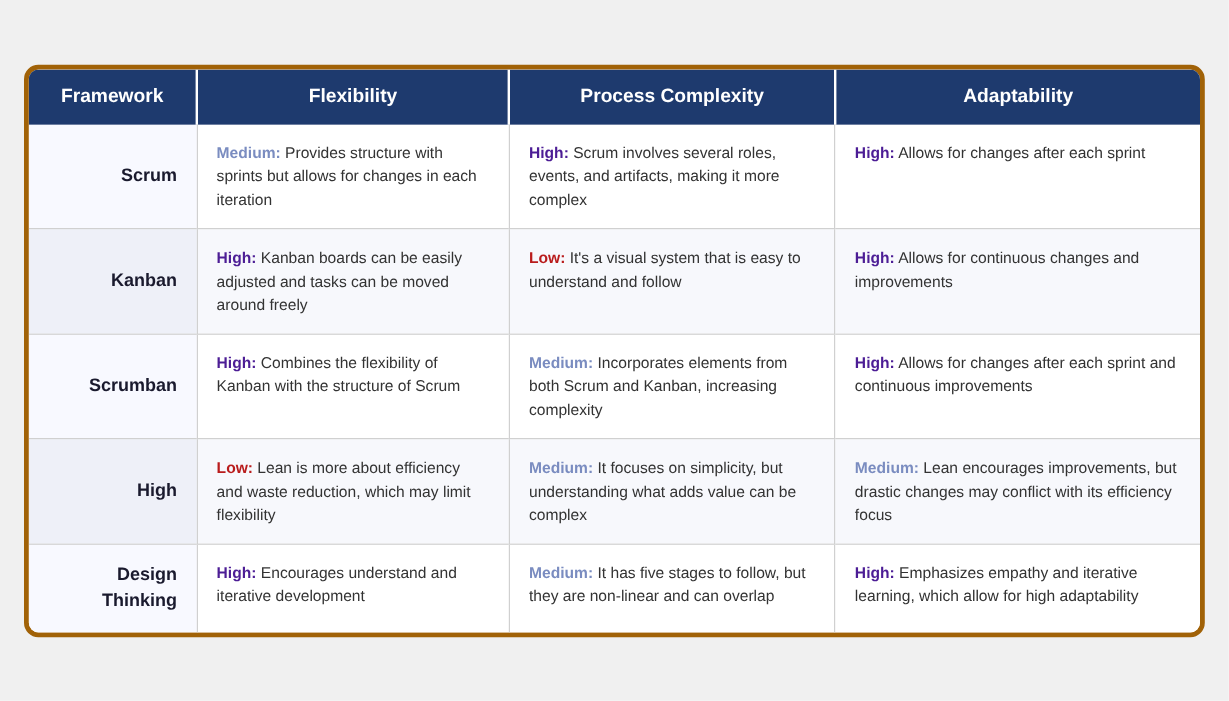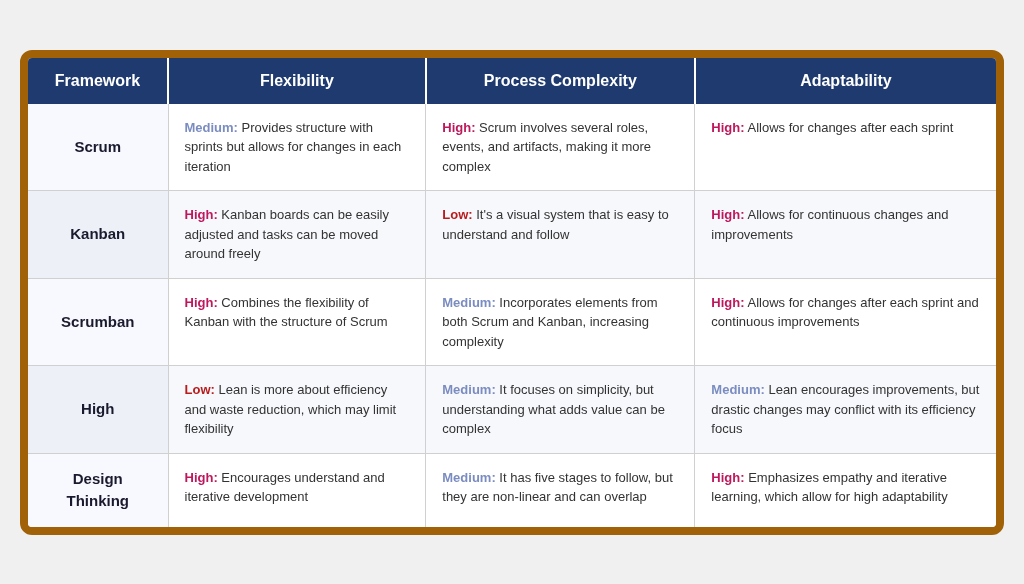--- a/index.html
+++ b/index.html
@@ -10,21 +10,21 @@
       justify-content: center;
       align-items: center;
       width: 1024px;
       min-height: 584px;
       padding: 20px;
     }
     .table-container {
       background: #ffffff;
       border-radius: 12px;
       overflow: hidden;
-      border: 8px solid #a16207;
+      border: 4px solid #a16207;
       width: 988px;
     }
     table {
       width: 100%;
       border-collapse: collapse;
     }
     thead tr th {
       background-color: #1e3a6e;
       color: #ffffff;
       font-weight: bold;
@@ -50,27 +50,27 @@
       color: #333;
       line-height: 1.5;
     }
     tbody tr td:last-child {
       border-right: none;
     }
     .framework-cell {
       font-weight: bold;
       font-size: 15px;
       color: #1a1a2e;
-      text-align: center;
+      text-align: right;
       vertical-align: middle !important;
       background: #f8f9ff;
       width: 140px;
     }
     .level-high {
-      color: #be185d;
+      color: #4c1d95;
       font-weight: bold;
     }
     .level-medium {
       color: #7a8cc0;
       font-weight: bold;
       text-align: center;
     }
     .level-low {
       color: #b91c1c;
       font-weight: bold;

